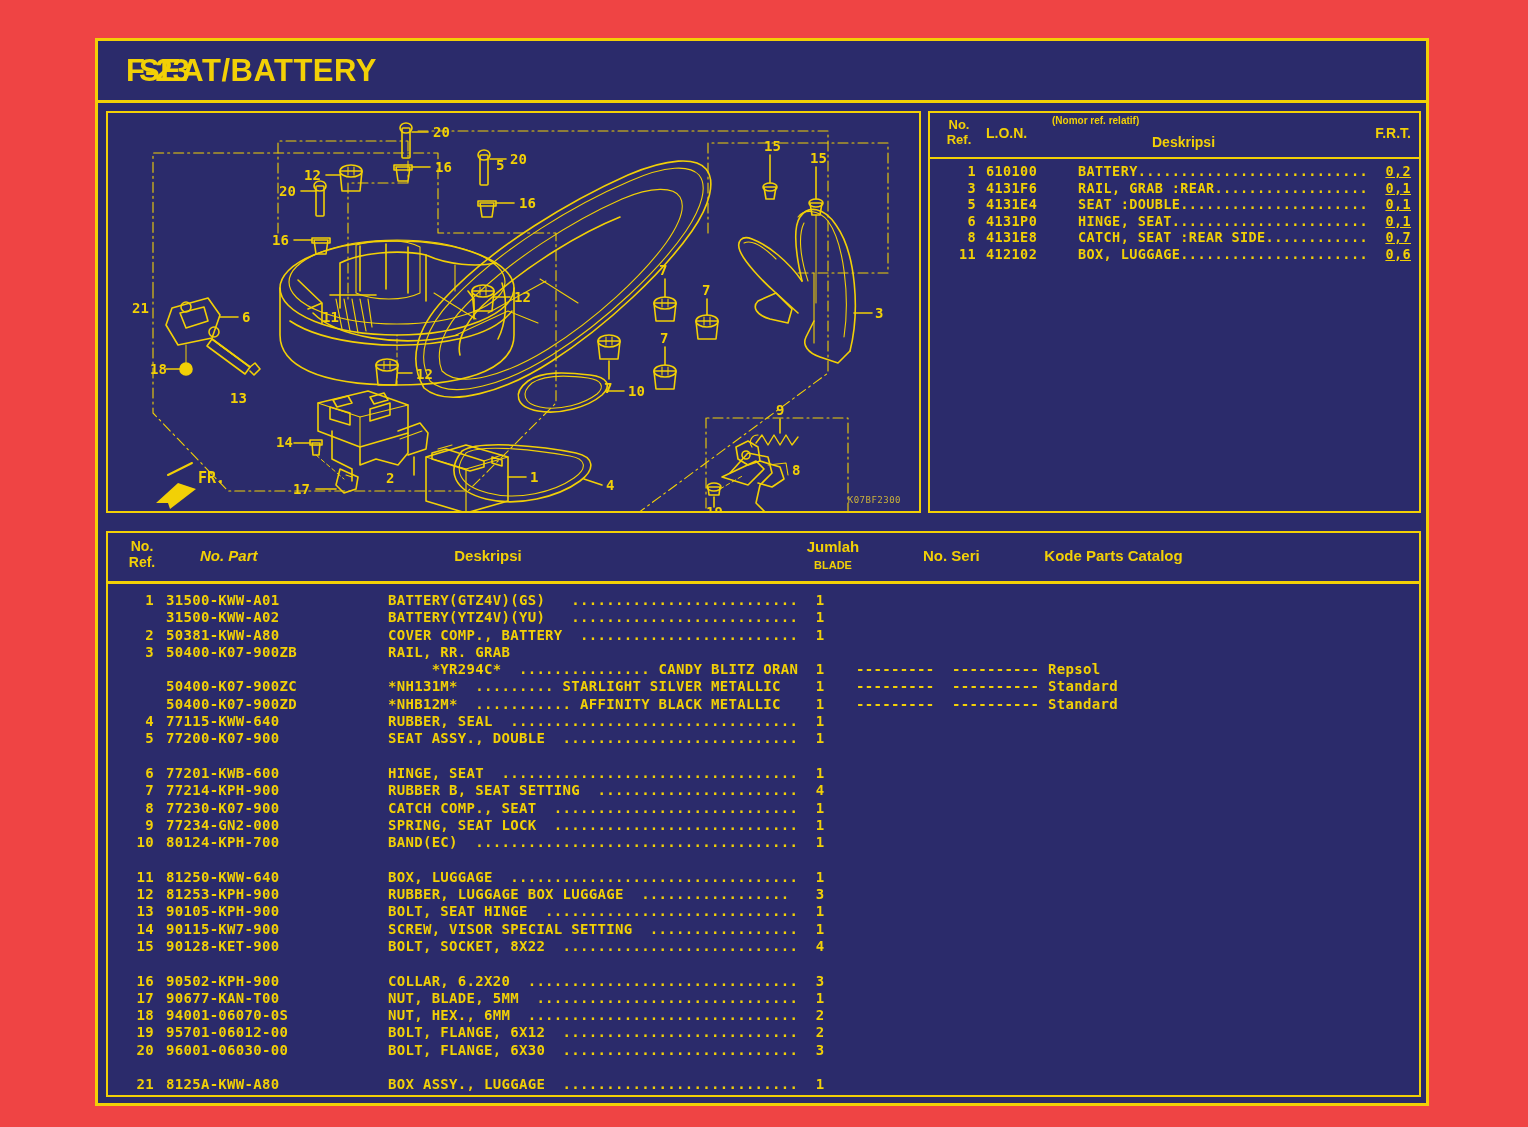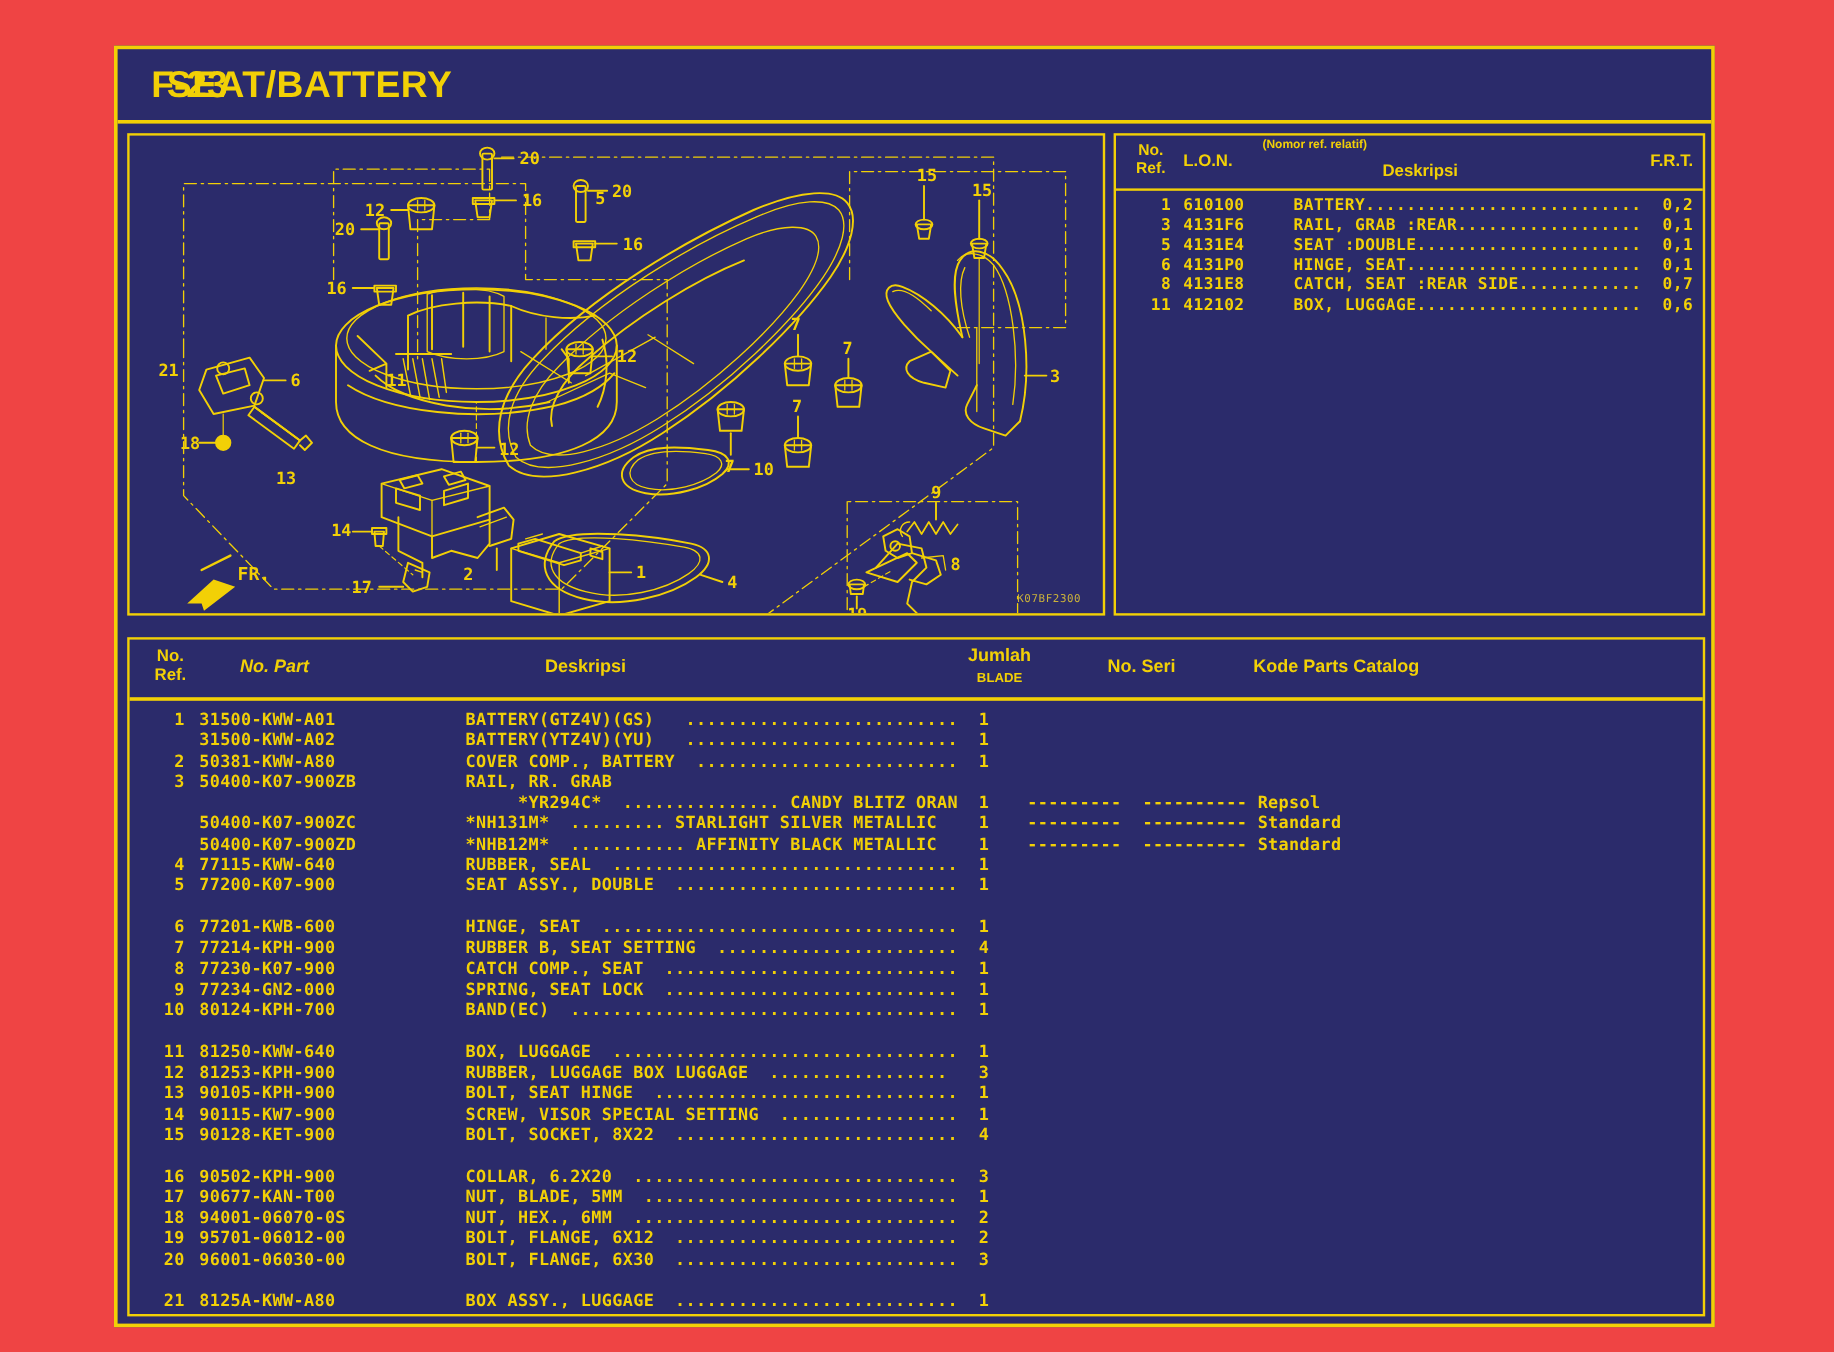--- a/index.html
+++ b/index.html
@@ -134,21 +134,21 @@
     font-size: 13.5px;
     font-weight: bold;
     color: #f2d006;
     line-height: 16.5px;
     letter-spacing: 0.4px;
   }
   .frt-row { display: flex; padding: 0 8px; white-space: pre; }
   .frt-row .c-ref   { width: 38px; text-align: right; }
   .frt-row .c-lon   { width: 86px; text-align: left; padding-left: 10px; }
   .frt-row .c-desc  { flex: 1; overflow: hidden; padding-left: 6px; }
-  .frt-row .c-frt   { width: 42px; text-align: right; }
+  .frt-row .c-frt   { width: 42px; text-align: right; text-decoration: underline; }
 
   
   #maintable {
     position: absolute;
     left: 8px;
     top: 490px;
     width: 1315px;
     height: 566px;
     border: 2px solid #f2d006;
     box-sizing: border-box;

